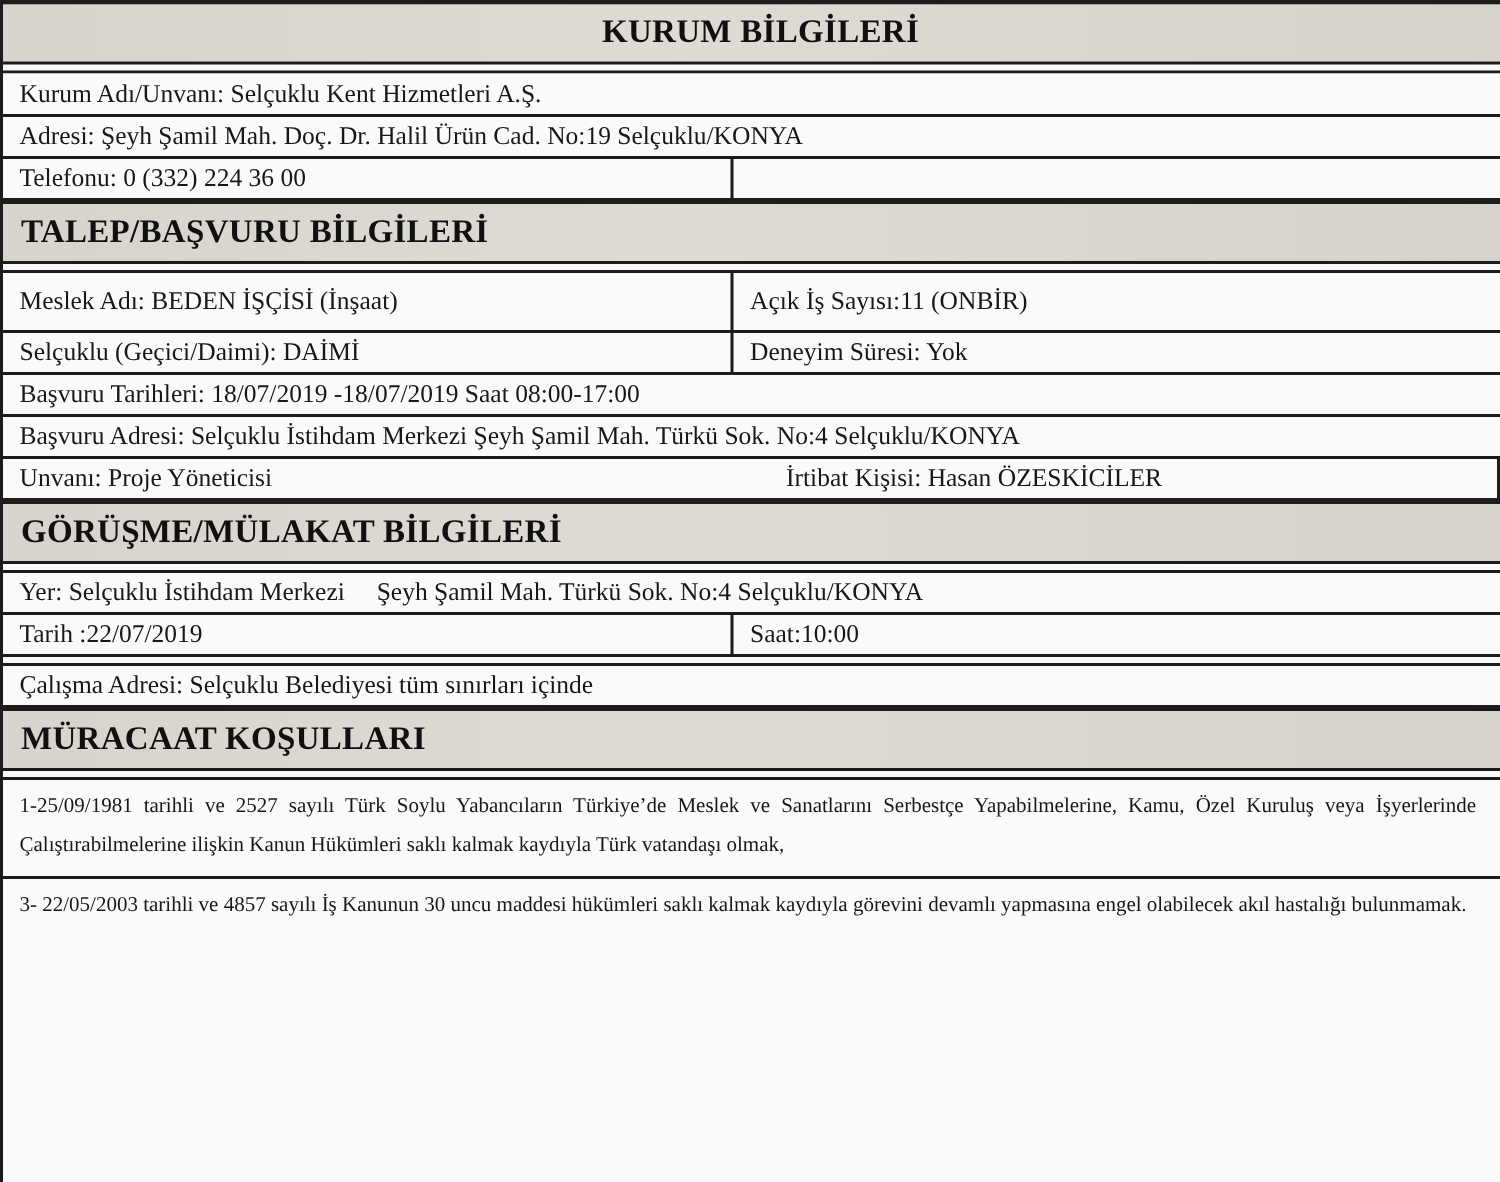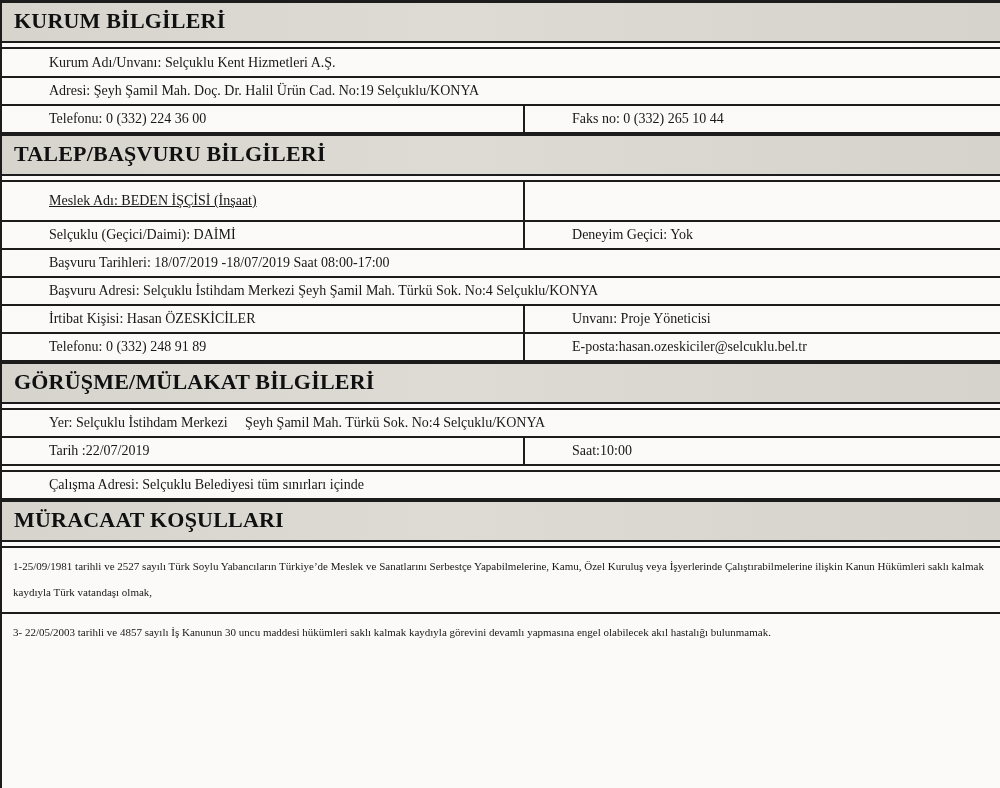--- a/index.html
+++ b/index.html
@@ -19,50 +19,50 @@
     border-left:2px solid var(--line);
     position:relative;
   }
   
   .band{
     background:linear-gradient(90deg,#d7d4ce,#dedbd5 45%,#d6d3cd);
     border-top:2px solid var(--line);
     border-bottom:2px solid var(--line);
     padding:5px 0 7px 12px;
   }
-  .band.first{ border-top:none; }
+  .band.first{ border-top:none;text-align:center; }
   .band-title{
     font-size:22px; font-weight:bold; letter-spacing:.2px;
     color:#101010;
   }
   
   .rows{ border-top:2px solid var(--line); margin-top:4px; }
   .row{
     display:flex; align-items:center;
     background:var(--row-bg);
     border-bottom:2px solid var(--line);
     min-height:26px;
   }
-  .row.tall{ min-height:40px;text-decoration:underline; }
+  .row.tall{ min-height:40px; }
   .cell{
-    font-size:14px; line-height:21px;
+    font-size:17px; line-height:21px;
     padding:2px 8px 3px 11px;
-    white-space:nowrap; overflow:hidden;margin-left:36px;
+    white-space:nowrap; overflow:hidden;
   }
   .row.cols .cell.left{
     width:48.8%; flex:none;
     border-right:2px solid var(--line);
     align-self:stretch; display:flex; align-items:center;
   }
   .row.cols .cell.right{ flex:1; }
   
   .paras{ border-top:2px solid var(--line); margin-top:4px; }
   .para{
     background:var(--row-bg);
-    font-size:11px; line-height:26px;
+    font-size:14px; line-height:26px;
     text-align:justify;
     padding:5px 16px 7px 11px;
     border-bottom:2px solid var(--line);
   }
   .para.last{ border-bottom:none; }
 </style>
 </head>
 <body>
 
 <div class="page">
@@ -72,48 +72,44 @@
   </div>
   <div class="rows">
     <div class="row" style="min-height:29px">
       <div class="cell">Kurum Adı/Unvanı: Selçuklu Kent Hizmetleri A.Ş.</div>
     </div>
     <div class="row">
       <div class="cell">Adresi: Şeyh Şamil Mah. Doç. Dr. Halil Ürün Cad. No:19 Selçuklu/KONYA</div>
     </div>
     <div class="row cols">
       <div class="cell left">Telefonu: 0 (332) 224 36 00</div>
-      <div class="cell right">Faks no: 0 (332) 265 10 44</div>
     </div>
   </div>
 
   <div class="band">
     <span class="band-title">TALEP/BAŞVURU BİLGİLERİ</span>
   </div>
   <div class="rows">
     <div class="row cols tall">
       <div class="cell left">Meslek Adı: BEDEN İŞÇİSİ (İnşaat)</div>
+      <div class="cell right">Açık İş Sayısı:11 (ONBİR)</div>
     </div>
     <div class="row cols">
       <div class="cell left">Selçuklu (Geçici/Daimi): DAİMİ</div>
-      <div class="cell right">Deneyim Geçici: Yok</div>
+      <div class="cell right">Deneyim Süresi: Yok</div>
     </div>
     <div class="row" style="min-height:24px">
       <div class="cell">Başvuru Tarihleri: 18/07/2019 -18/07/2019  Saat 08:00-17:00</div>
     </div>
     <div class="row" style="min-height:24px">
       <div class="cell">Başvuru Adresi: Selçuklu İstihdam Merkezi Şeyh Şamil Mah. Türkü Sok. No:4 Selçuklu/KONYA</div>
     </div>
     <div class="row cols">
+      <div class="cell right">Unvanı: Proje Yöneticisi</div>
       <div class="cell left">İrtibat Kişisi: Hasan ÖZESKİCİLER</div>
-      <div class="cell right">Unvanı: Proje Yöneticisi</div>
-    </div>
-    <div class="row cols">
-      <div class="cell left">Telefonu: 0 (332) 248 91 89</div>
-      <div class="cell right">E-posta:hasan.ozeskiciler@selcuklu.bel.tr</div>
     </div>
   </div>
 
   <div class="band">
     <span class="band-title">GÖRÜŞME/MÜLAKAT BİLGİLERİ</span>
   </div>
   <div class="rows">
     <div class="row">
       <div class="cell">Yer: Selçuklu İstihdam Merkezi&nbsp;&nbsp;&nbsp;&nbsp;&nbsp;Şeyh Şamil Mah. Türkü Sok. No:4 Selçuklu/KONYA</div>
     </div>

